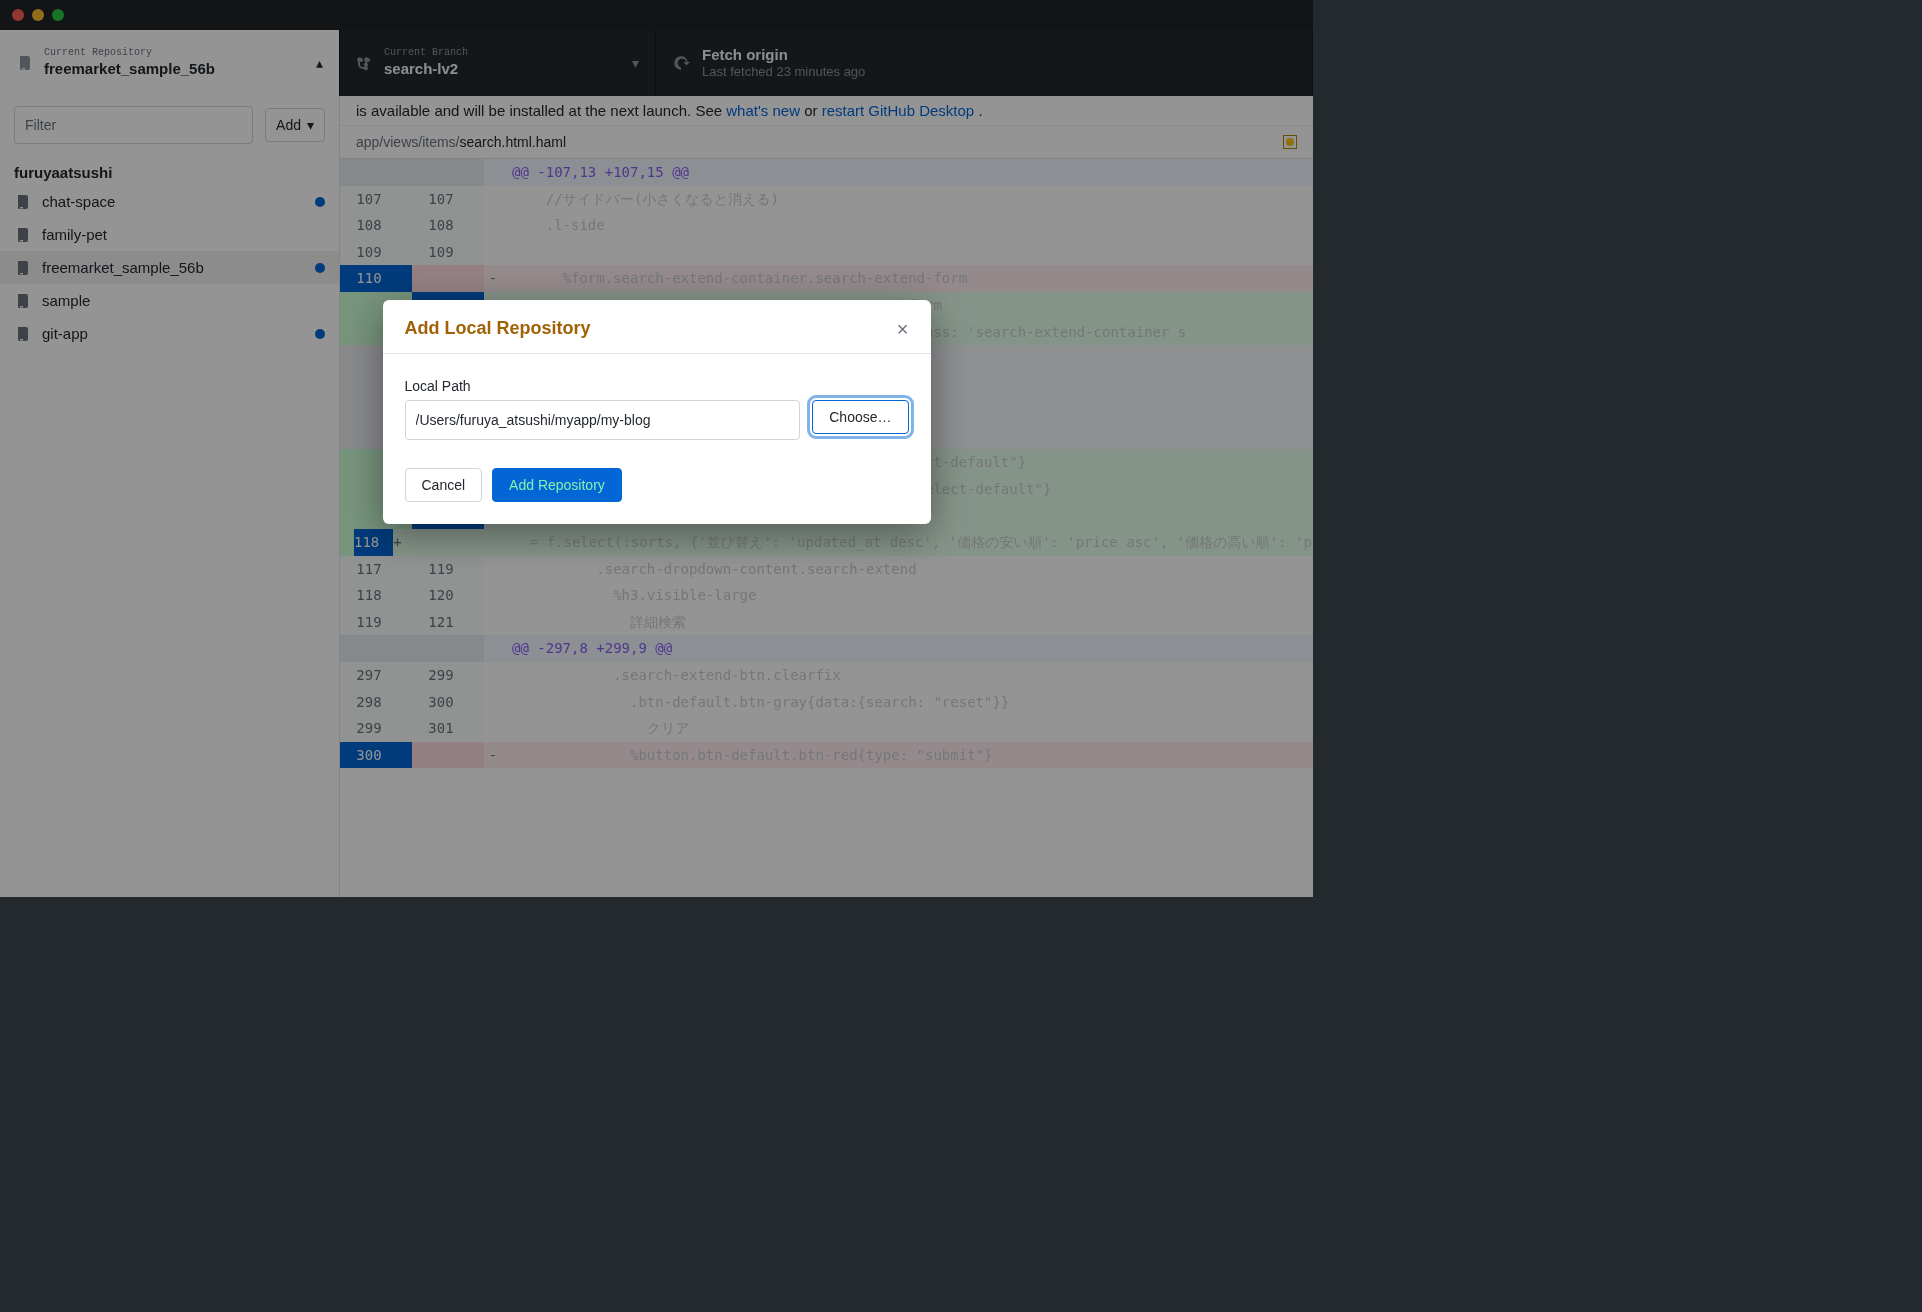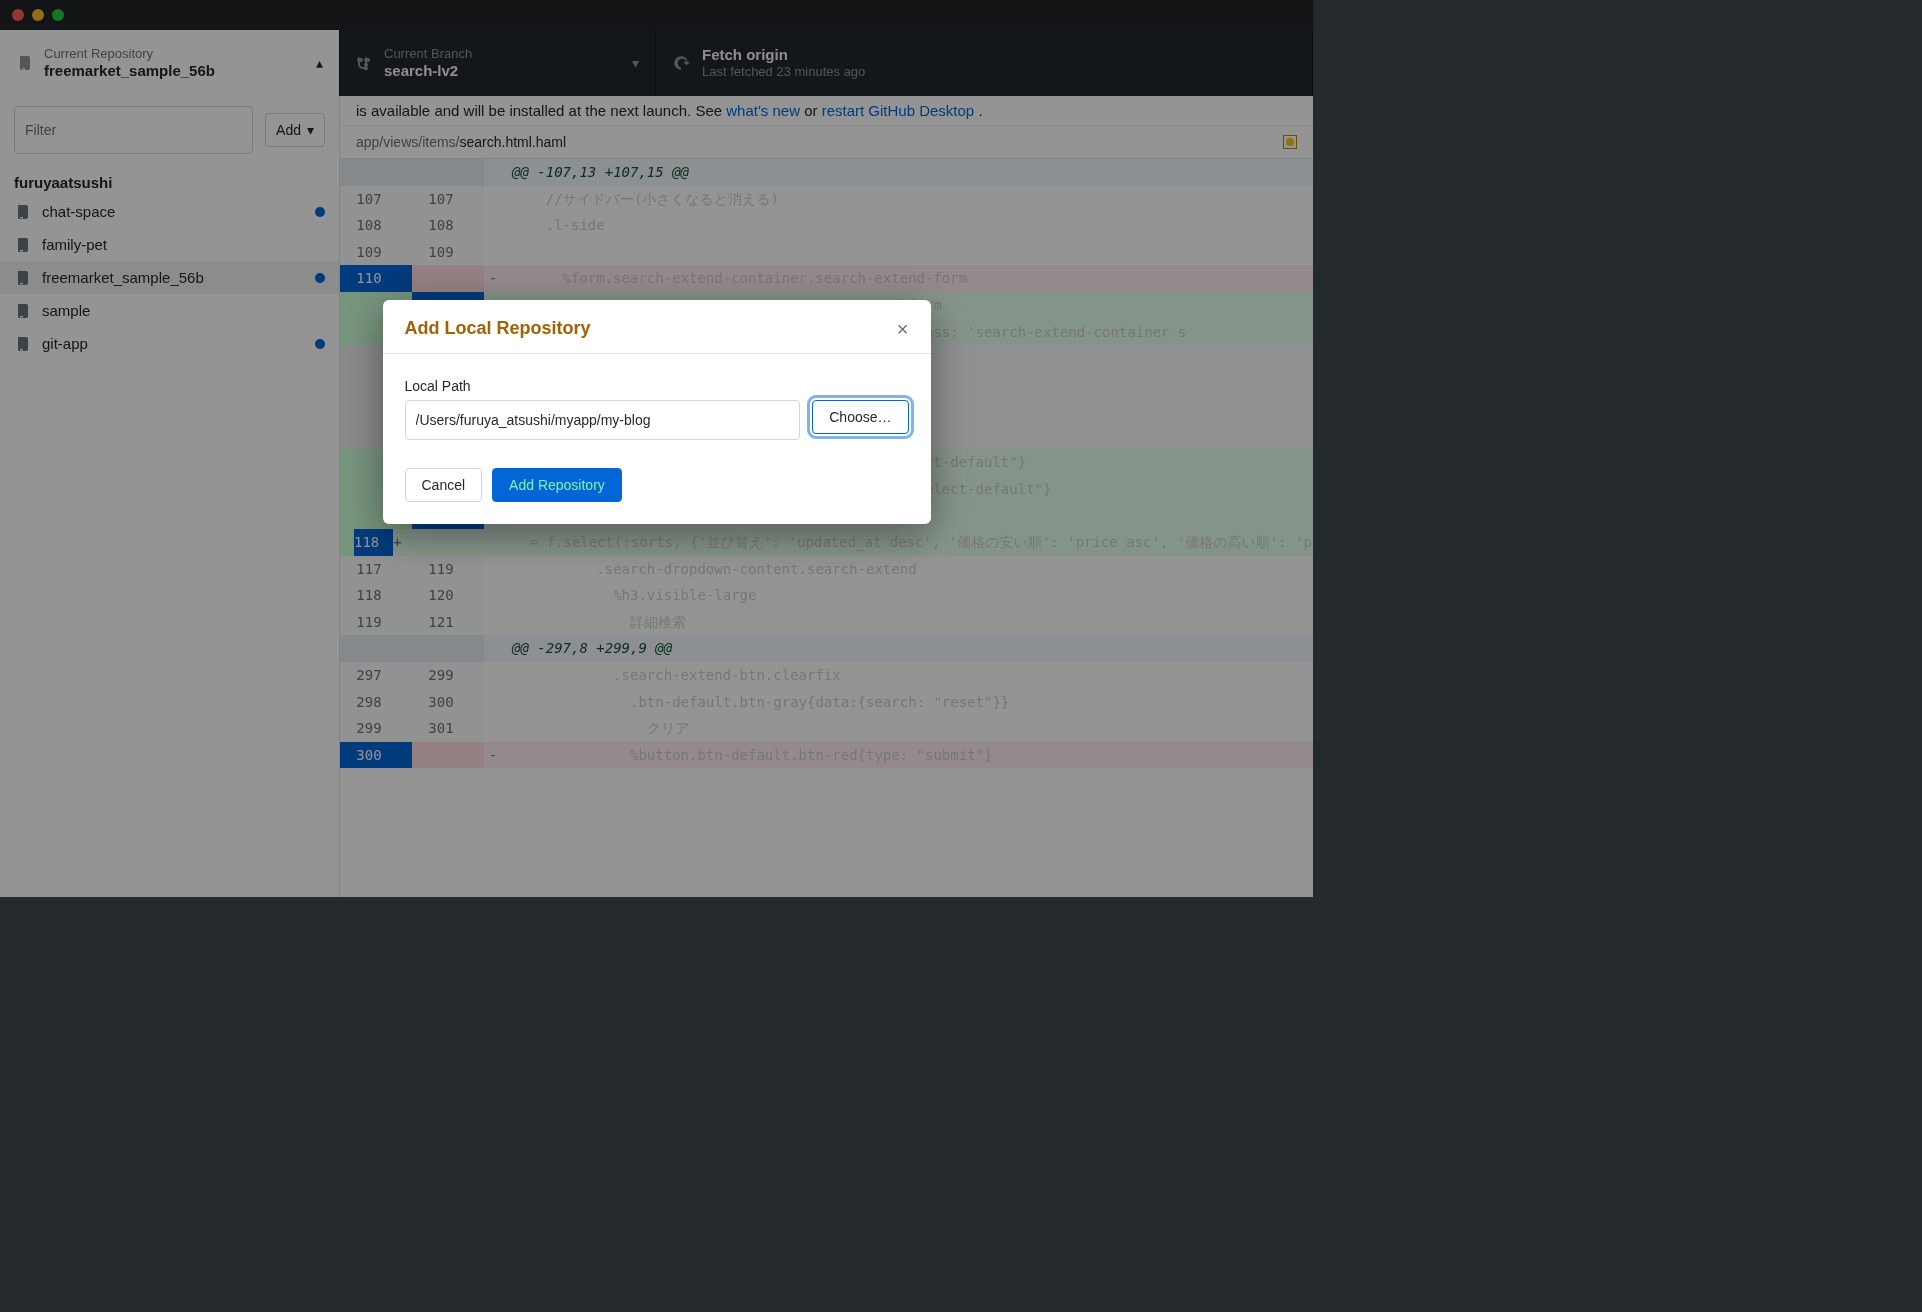--- a/index.html
+++ b/index.html
@@ -41,21 +41,21 @@
     align-items: center;
     padding: 0 16px;
     border-right: 1px solid #141619;
     position: relative;
     gap: 12px;
   }
   .tool-section .icon {
     color: #8b949e;
   }
   .tool-text { display: flex; flex-direction: column; line-height: 1.25; }
-  .tool-label { color: #8b949e; font-size: 13px; }
+  .tool-label { color: #8b949e; font-size: 10px; font-family: Liberation Mono, monospace; }
   .tool-value { color: #f0f3f6; font-size: 15px; font-weight: 600; }
   .tool-sub   { color: #8b949e; font-size: 13px; }
   .dropdown-caret {
     margin-left: auto;
     color: #8b949e;
   }
   .tool-repo   { width: 340px; }
   .tool-branch { width: 316px; }
   .tool-repo.expanded { background: #ffffff; color:#24292e; }
   .tool-repo.expanded .tool-label { color:#6a737d; }
@@ -75,21 +75,21 @@
     flex-direction: column;
   }
   .repo-filterbar {
     padding: 10px 14px;
     display: flex;
     gap: 12px;
     align-items: center;
   }
   .repo-filter {
     flex: 1;
-    height: 48px;
+    height: 38px;
     border: 1px solid #d1d5da;
     border-radius: 4px;
     padding: 0 10px;
     font-size: 14px;
     color: #24292e;
   }
   .repo-filter::placeholder { color:#6a737d; }
   .repo-add-btn {
     height: 34px;
     border: 1px solid #d1d5da;
@@ -177,21 +177,21 @@
   .code { flex: 1; padding-left: 10px; white-space: pre; }
   .row-hunk { background:#f1f8ff; }
   .row-hunk .ln { background:#e6ecf1; color:#959da5; }
   .row-add  { background:#e6ffed; }
   .row-add .ln:not(.sel) { background:#cdffd8; }
   .row-del  { background:#ffeef0; }
   .row-del .ln:not(.sel) { background:#ffdce0; }
   .row-ctx  { background:#ffffff; }
   .row-gap  { background:#f6f8fa; height:104px; }
   .row-gap .ln { background:#eceef0; }
-  .hunk-text { color:#14532d;font-style:italic; }
+  .hunk-text { color:#8b5cf6; }
 
   
   .overlay {
     position: absolute;
     inset: 0;
     background: rgba(0,0,0,0.42);
     display: flex;
     align-items: flex-start;
     justify-content: center;
     padding-top: 300px;

